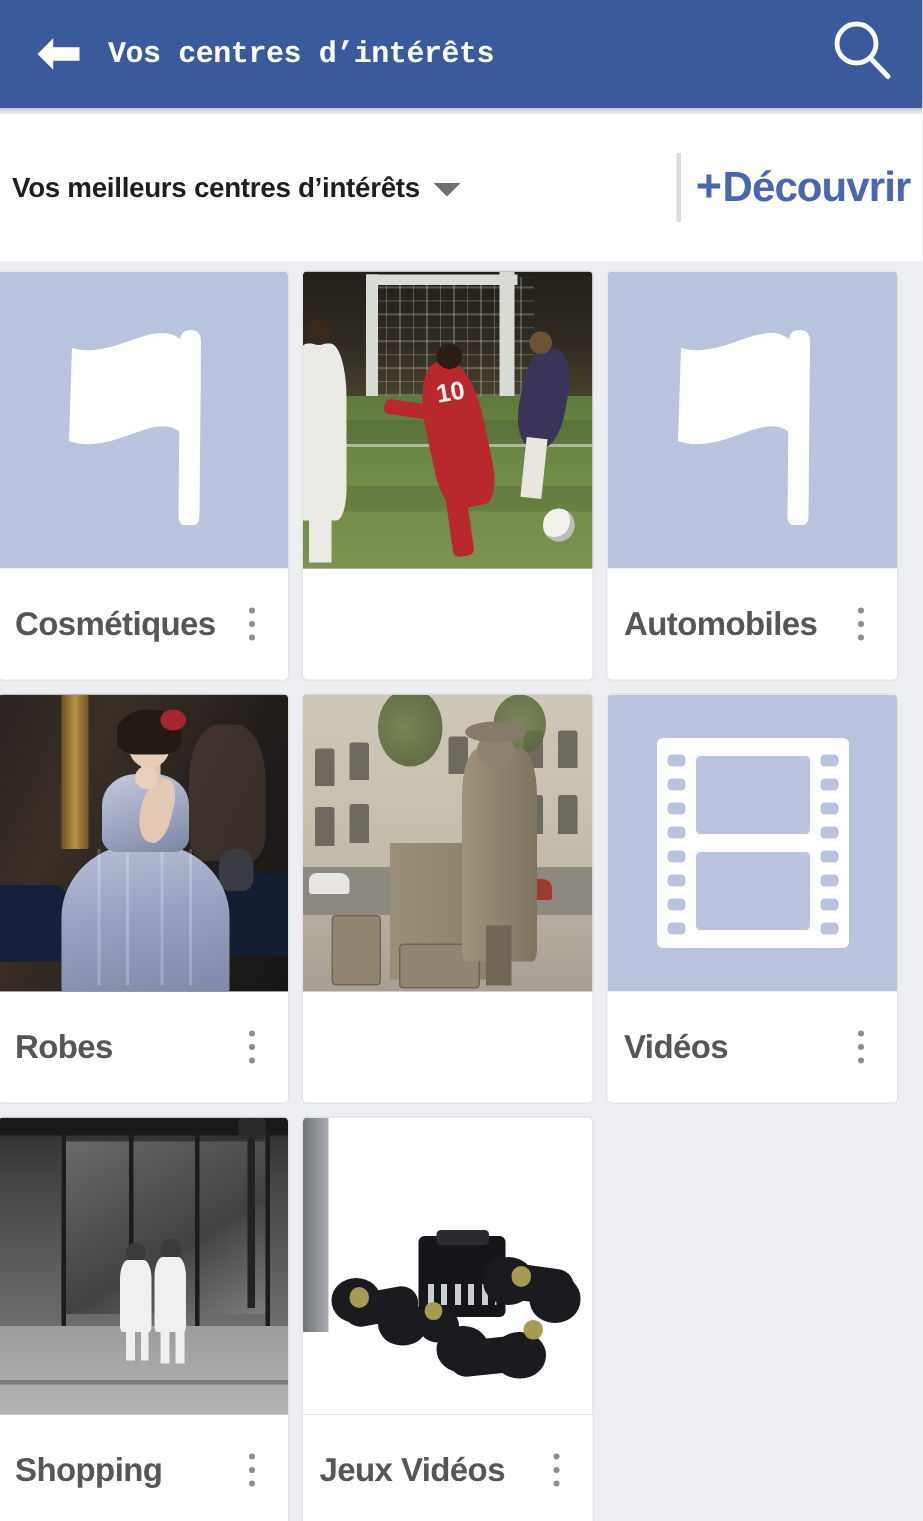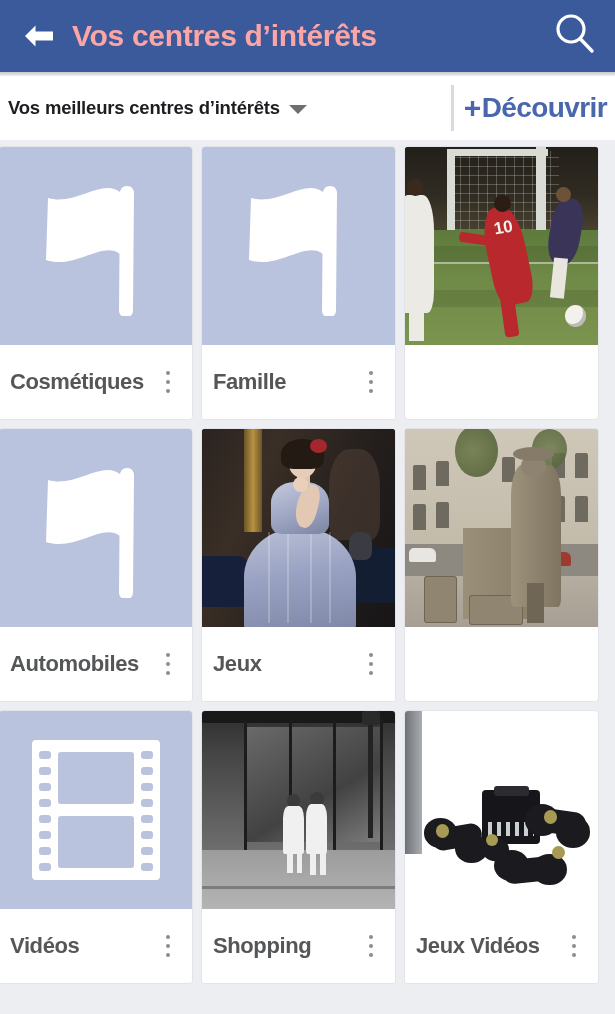--- a/index.html
+++ b/index.html
@@ -27,45 +27,46 @@
     height: 46px;
     display: flex;
     align-items: center;
     justify-content: center;
     flex: 0 0 auto;
     cursor: pointer;
   }
   .back-btn svg { display: block; }
   .appbar-title {
     flex: 1 1 auto;
-    color: #fca5a5;
-    font-size: 30px;
+    color: #ffffff;
+    font-size: 20px;
     font-weight: bold;
     letter-spacing: -0.3px;
     margin-left: 10px;
     white-space: nowrap;
     overflow: hidden;
+    font-family: Liberation Mono, monospace;
   }
   .search-btn {
     width: 52px;
     height: 52px;
     flex: 0 0 auto;
     display: flex;
     align-items: center;
     justify-content: center;
     cursor: pointer;
   }
   .appbar-shadow {
     height: 4px;
     background: linear-gradient(to bottom, rgba(0,0,0,0.16), rgba(0,0,0,0));
   }
 
   
   .subbar {
-    height: 64px;
+    height: 98px;
     background: #ffffff;
     display: flex;
     align-items: center;
     justify-content: space-between;
     padding: 0 6px 0 4px;
     position: relative;
   }
   .filter {
     display: flex;
     align-items: center;
@@ -380,38 +381,20 @@
     <div class="card-footer">
       <span class="card-title">Cosmétiques</span>
       <span class="kebab">
         <i></i>
           <i></i>
           <i></i>
       </span>
     </div>
   </div>
 
-  <div class="card">
-    <div class="thumb">
-      <div class="ph-flag">
-        <svg width="128" height="140" viewBox="0 0 128 140" aria-hidden="true">
-          <path d="M95 10 q7 0 7 8 l-1 116 q0 7 -7 7 q-7 0 -7 -7 l1 -116 q0 -8 7 -8 z" fill="#ffffff"></path>
-          <path d="M88 16 C70 2 44 30 16 22 L14 84 C44 94 70 64 88 78 Z" fill="#ffffff"></path>
-        </svg>
-      </div>
-    </div>
-    <div class="card-footer">
-      <span class="card-title">Famille</span>
-      <span class="kebab">
-        <i></i>
-          <i></i>
-          <i></i>
-      </span>
-    </div>
-  </div>
 
   <div class="card">
     <div class="thumb">
       <div class="ph-football">
         <div class="sky"></div>
         <div class="net"></div>
         <div class="crossbar"></div>
         <div class="post left"></div>
         <div class="post right"></div>
         <div class="pitch"></div>
@@ -470,21 +453,21 @@
         <div class="bodice"></div>
         <div class="arm"></div>
         <div class="neck"></div>
         <div class="face"></div>
         <div class="hair"></div>
         <div class="bow"></div>
         <div class="hand"></div>
       </div>
     </div>
     <div class="card-footer">
-      <span class="card-title">Jeux</span>
+      <span class="card-title">Robes</span>
       <span class="kebab">
         <i></i>
           <i></i>
           <i></i>
       </span>
     </div>
   </div>
 
   <div class="card">
     <div class="thumb">

